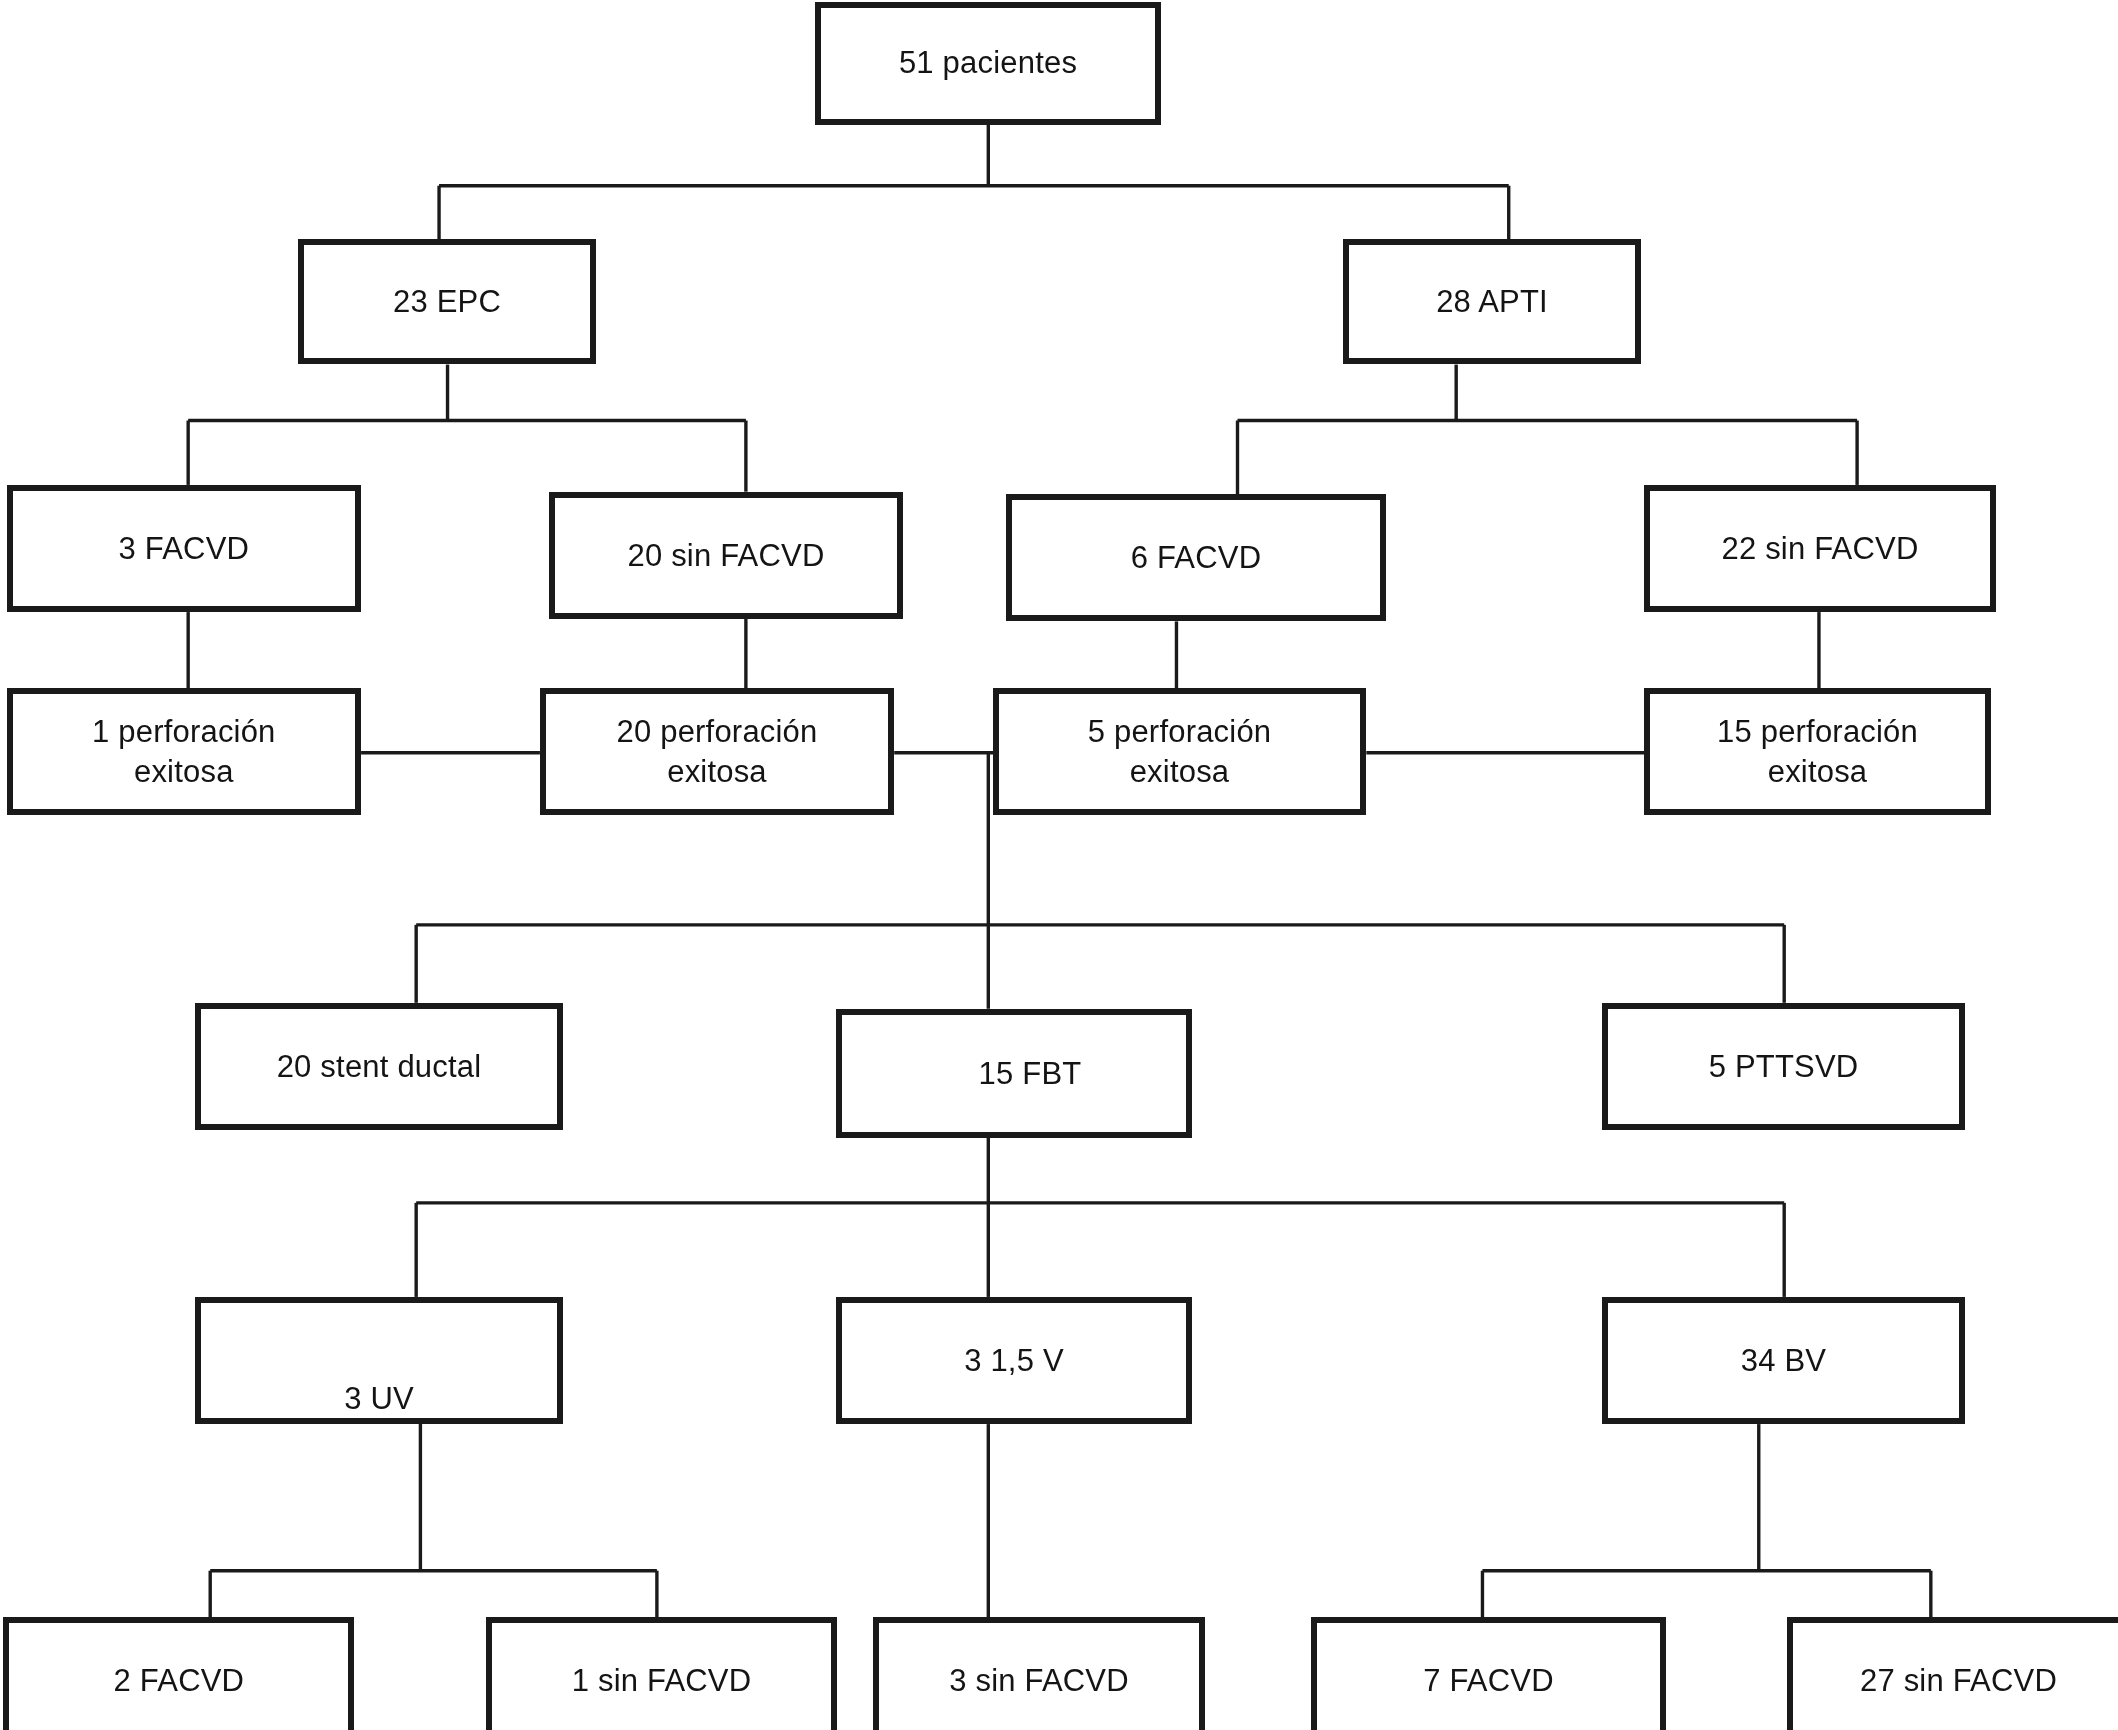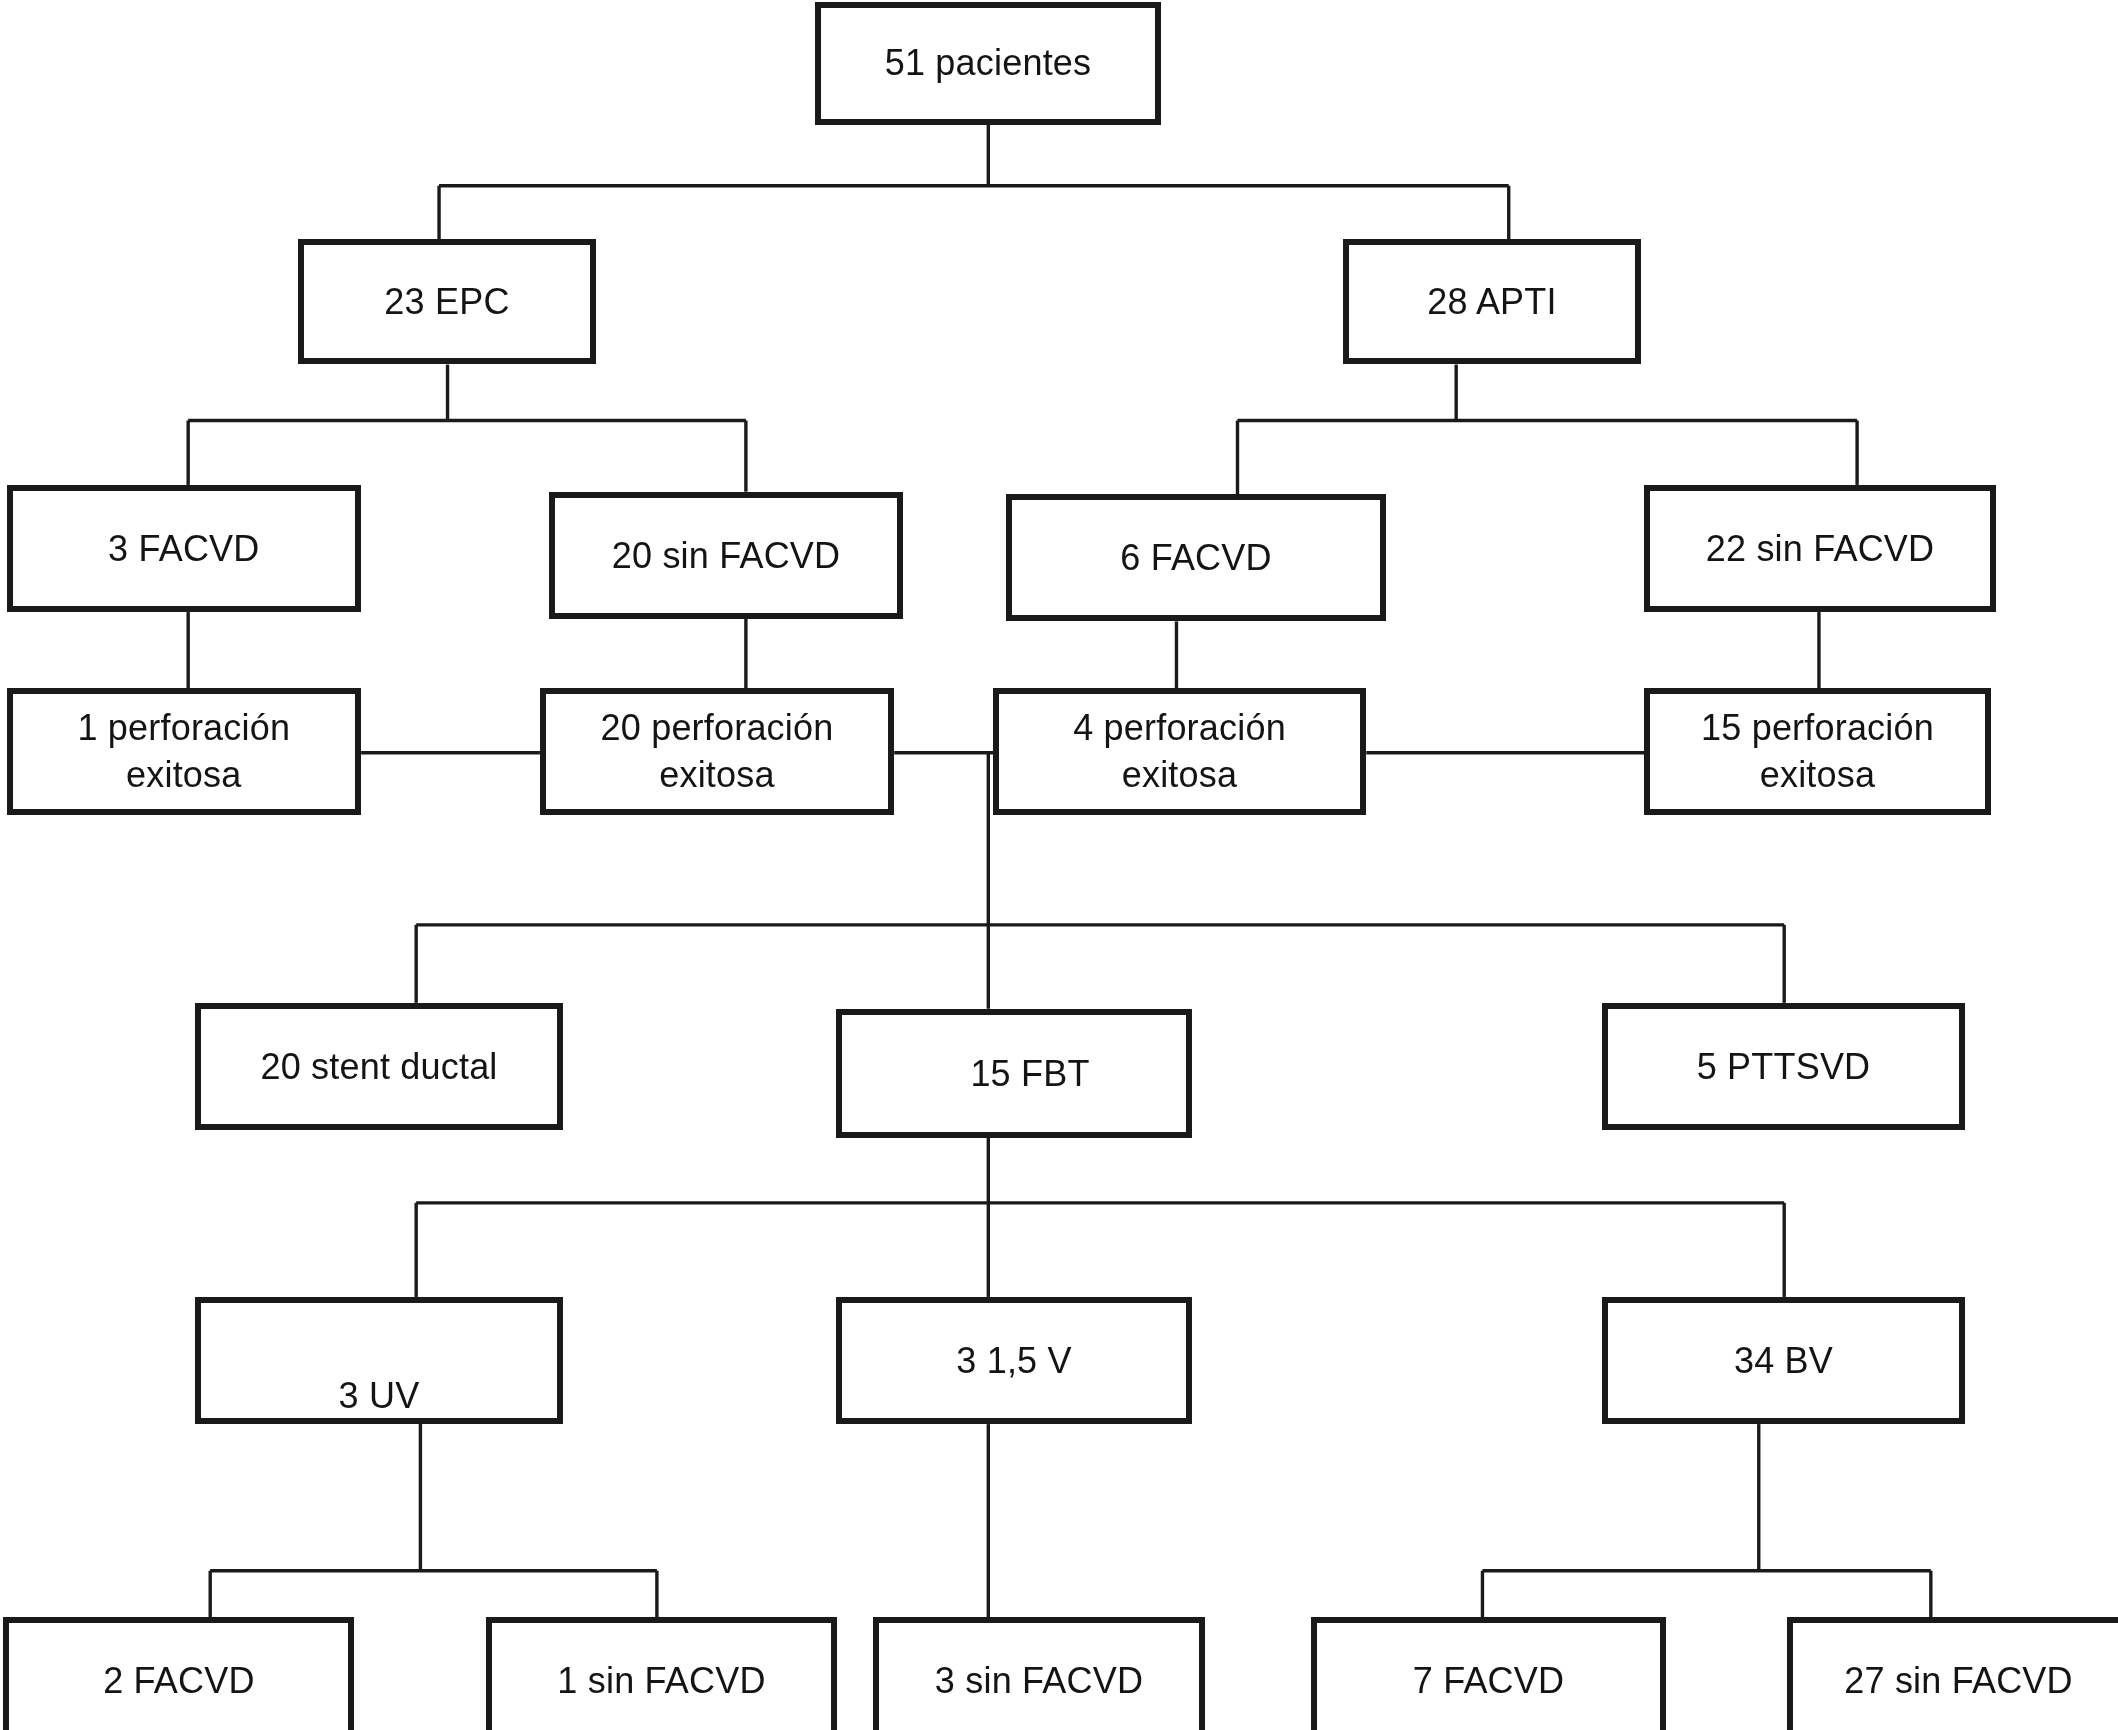--- a/index.html
+++ b/index.html
@@ -28,21 +28,21 @@
     box-sizing: border-box;
     background: #ffffff;
     border: 6px solid #1a1a1a;
     display: flex;
     align-items: center;
     justify-content: center;
     text-align: center;
     z-index: 5;
   }
   .node-label {
-    font-size: 36px;
+    font-size: 31px;
     line-height: 1.22;
     color: #141414;
     letter-spacing: 0.2px;
     white-space: pre-line;
     padding: 0 6.8px;
   }
   .node-label.two-line {
     line-height: 1.28;
   }
 </style>
@@ -112,21 +112,21 @@
       </div>
       <div class="node" style="left: 6.8px; top: 688px; width: 354px; height: 127px;">
         <div class="node-label two-line">1 perforación
 exitosa</div>
       </div>
       <div class="node" style="left: 540px; top: 688px; width: 354px; height: 127px;">
         <div class="node-label two-line">20 perforación
 exitosa</div>
       </div>
       <div class="node" style="left: 993px; top: 688px; width: 373px; height: 127px;">
-        <div class="node-label two-line">4 perforación
+        <div class="node-label two-line">5 perforación
 exitosa</div>
       </div>
       <div class="node" style="left: 1644px; top: 688px; width: 347px; height: 127px;">
         <div class="node-label two-line">15 perforación
 exitosa</div>
       </div>
       <div class="node" style="left: 195px; top: 1003px; width: 368px; height: 127px;">
         <div class="node-label">20 stent ductal</div>
       </div>
       <div class="node" style="left: 836px; top: 1009px; width: 356px; height: 129px; padding-left: 32px;">

